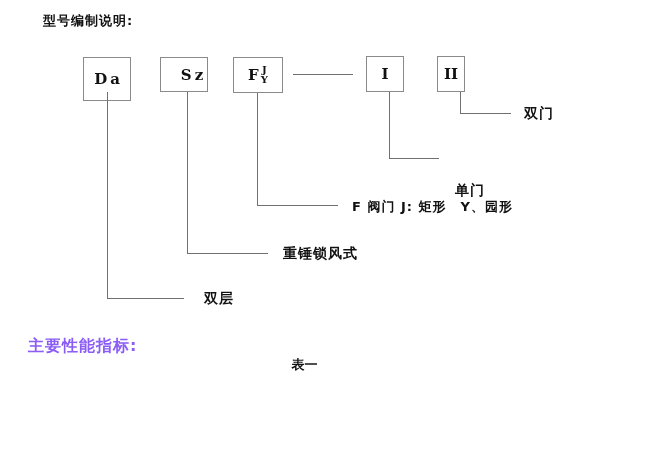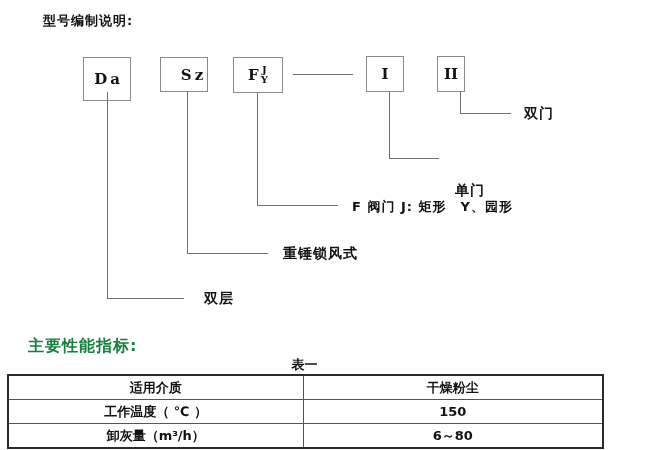--- a/index.html
+++ b/index.html
@@ -11,21 +11,21 @@
     overflow: hidden;
   }
   .page { position: relative; width: 650px; height: 450px; background: #fff; }
 
   .doc-title {
     position: absolute; left: 43px; top: 12px; margin: 0;
     font-size: 13px; font-weight: bold; letter-spacing: 1px; color: #111;
   }
   .sec-title {
     position: absolute; left: 28px; top: 336px; margin: 0;
-    font-size: 16px; font-weight: bold; letter-spacing: 1px; color: #15803d;
+    font-size: 16px; font-weight: bold; letter-spacing: 1px; color: #8b5cf6;
   }
   .table-tag {
     position: absolute; left: 7px; top: 356px; width: 595px;
     text-align: center; font-size: 13px; font-weight: bold; color: #111;
   }
 
   
   .box {
     position: absolute; box-sizing: border-box;
     border: 1px solid #8a8a8a; background: #fff;
@@ -125,34 +125,14 @@
 
   <div class="callout c-double-door">双门</div>
   <div class="callout c-single-door">单门</div>
   <div class="callout c-valve">F 阀门 J: 矩形　Y、园形</div>
   <div class="callout c-hammer">重锤锁风式</div>
   <div class="callout c-double-layer">双层</div>
 
   <h2 class="sec-title">主要性能指标:</h2>
   <div class="table-tag">表一</div>
 
-  <table class="perf-table">
-    <colgroup>
-      <col class="col-name">
-        <col class="col-value">
-    </colgroup>
-    <tbody>
-      <tr>
-        <td>适用介质</td>
-        <td>干燥粉尘</td>
-      </tr>
-      <tr>
-        <td>工作温度（ ℃ ）</td>
-        <td>150</td>
-      </tr>
-      <tr>
-        <td>卸灰量（m³/h）</td>
-        <td>6～80</td>
-      </tr>
-    </tbody>
-  </table>
 
 </div>
 
 </body></html>

